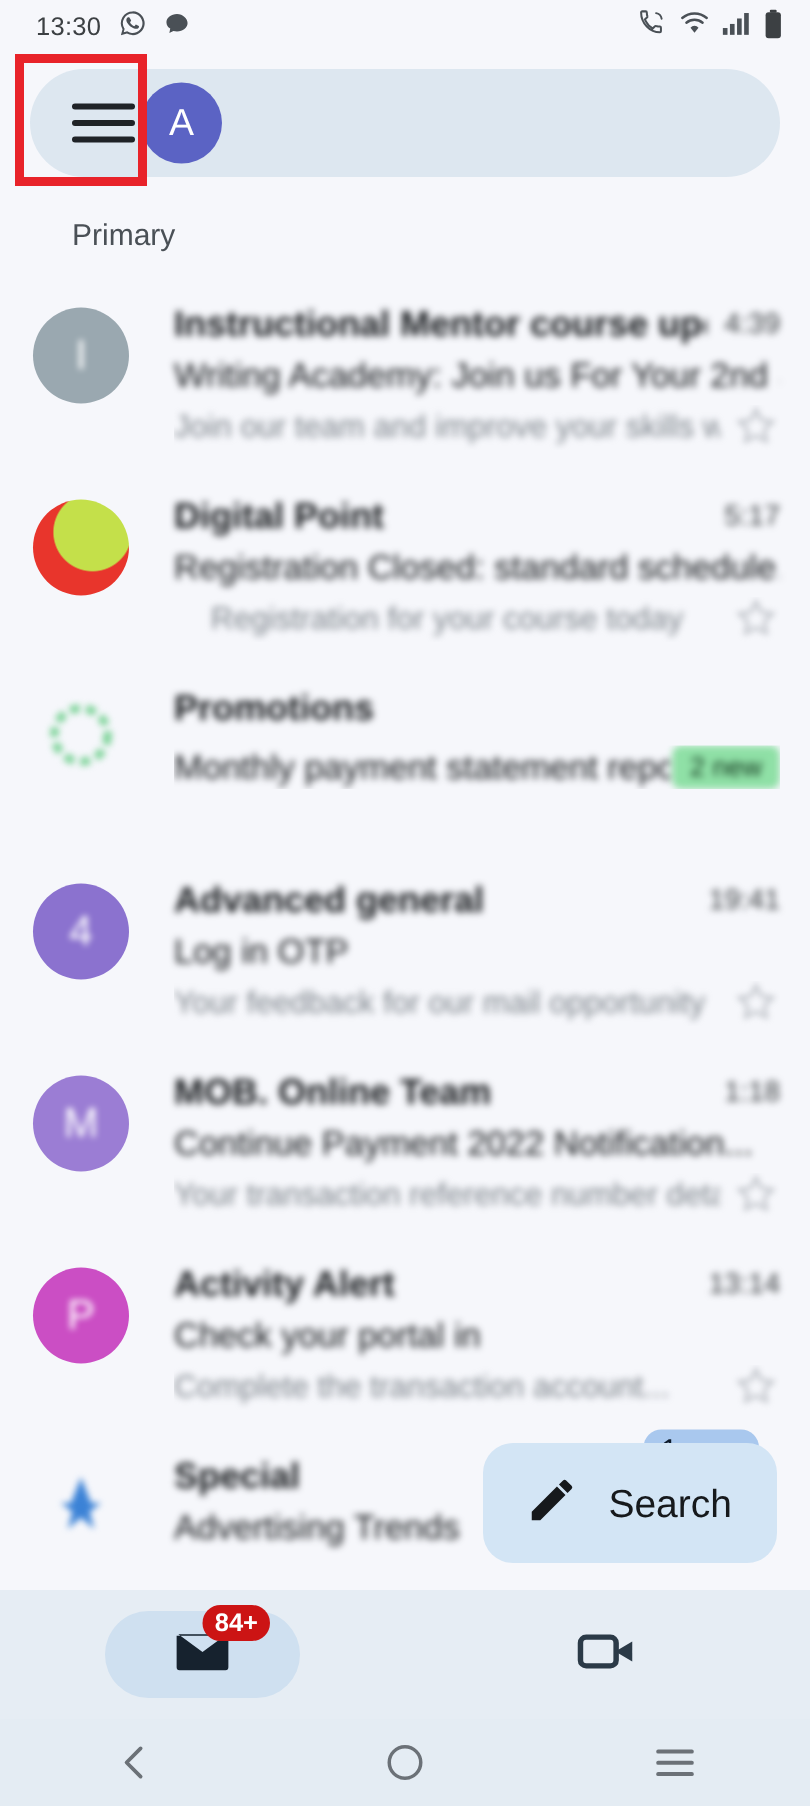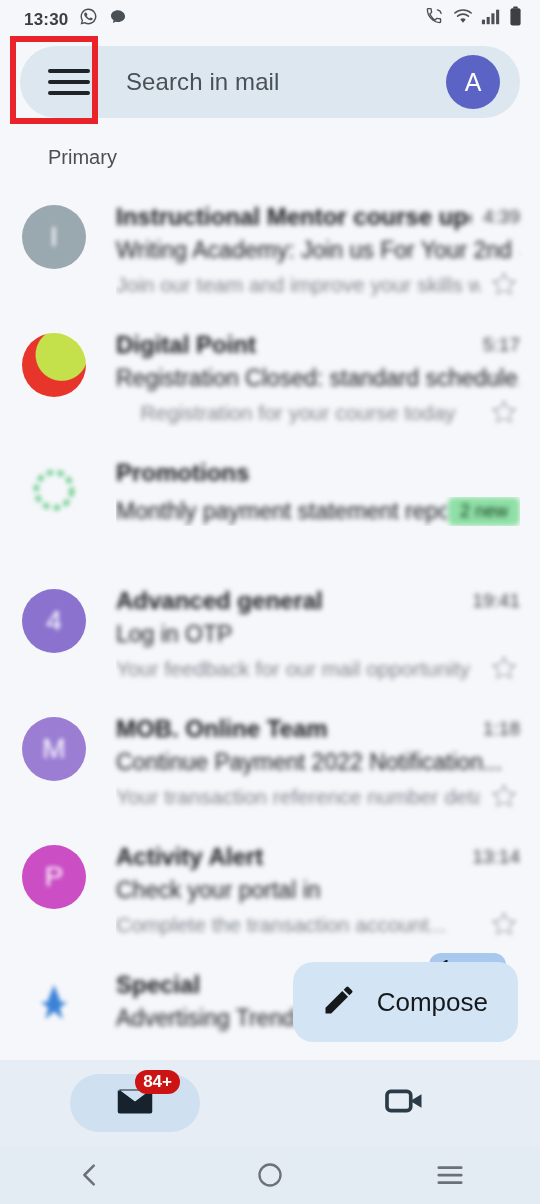--- a/index.html
+++ b/index.html
@@ -10,21 +10,21 @@
     overflow:hidden;
   }
   #phone { position:relative; width:540px; height:1204px; background:#f6f7fb; }
 
   
   .statusbar {
     height:36px; display:flex; align-items:center;
     justify-content:space-between; padding:0 18px 0 24px;
     background:#f6f7fb;
   }
-  .sb-left { display:flex; align-items:flex-end; gap:11px;font-weight:bold; }
+  .sb-left { display:flex; align-items:center; gap:11px; }
   .sb-clock { font-size:17px; color:#3c4043; letter-spacing:.2px; }
   .sb-right { display:flex; align-items:center; gap:8px; }
   .sb-ico { display:block; }
 
   
   .searchwrap { padding:10px 20px 0 20px; }
   .searchbar {
     height:72px; background:#dde7f0; border-radius:36px;
     display:flex; align-items:center; padding:0 14px 0 28px;
     position:relative;
@@ -168,21 +168,20 @@
     </div>
   </div>
 
   <div class="searchwrap">
     <div class="searchbar">
       <div class="hamburger">
         <i></i>
         <i></i>
         <i></i>
       </div>
-      <div class="search-placeholder">Search in mail</div>
       <div class="avatar-top">A</div>
     </div>
   </div>
 
   <div class="annot-box"></div>
 
   <div class="category">Primary</div>
 
   <div class="list">
 
@@ -348,21 +347,21 @@
   </div>
 
   <div class="newbadge">1 new</div>
 
   <div class="fab">
     <span>
       <svg width="36" height="36" viewBox="0 0 24 24">
           <path d="M3 17.2V21h3.8L18 9.8 14.2 6 3 17.2zM20.7 7.1a1 1 0 000-1.4l-2.4-2.4a1 1 0 00-1.4 0l-1.8 1.8L18.9 8.9l1.8-1.8z" fill="#16191c"></path>
         </svg>
     </span>
-    <span class="fab-label">Compose</span>
+    <span class="fab-label">Search</span>
   </div>
 
   <div class="botnav">
     <div class="nav-item">
       <div class="nav-pill">
         <span>
           <svg width="46" height="46" viewBox="0 0 24 24">
               <path d="M3 6.5h18v11a1 1 0 01-1 1H4a1 1 0 01-1-1v-11zM3.6 6l8.4 6.2L20.4 6z" fill="#16222e"></path>
             </svg>
         </span>

